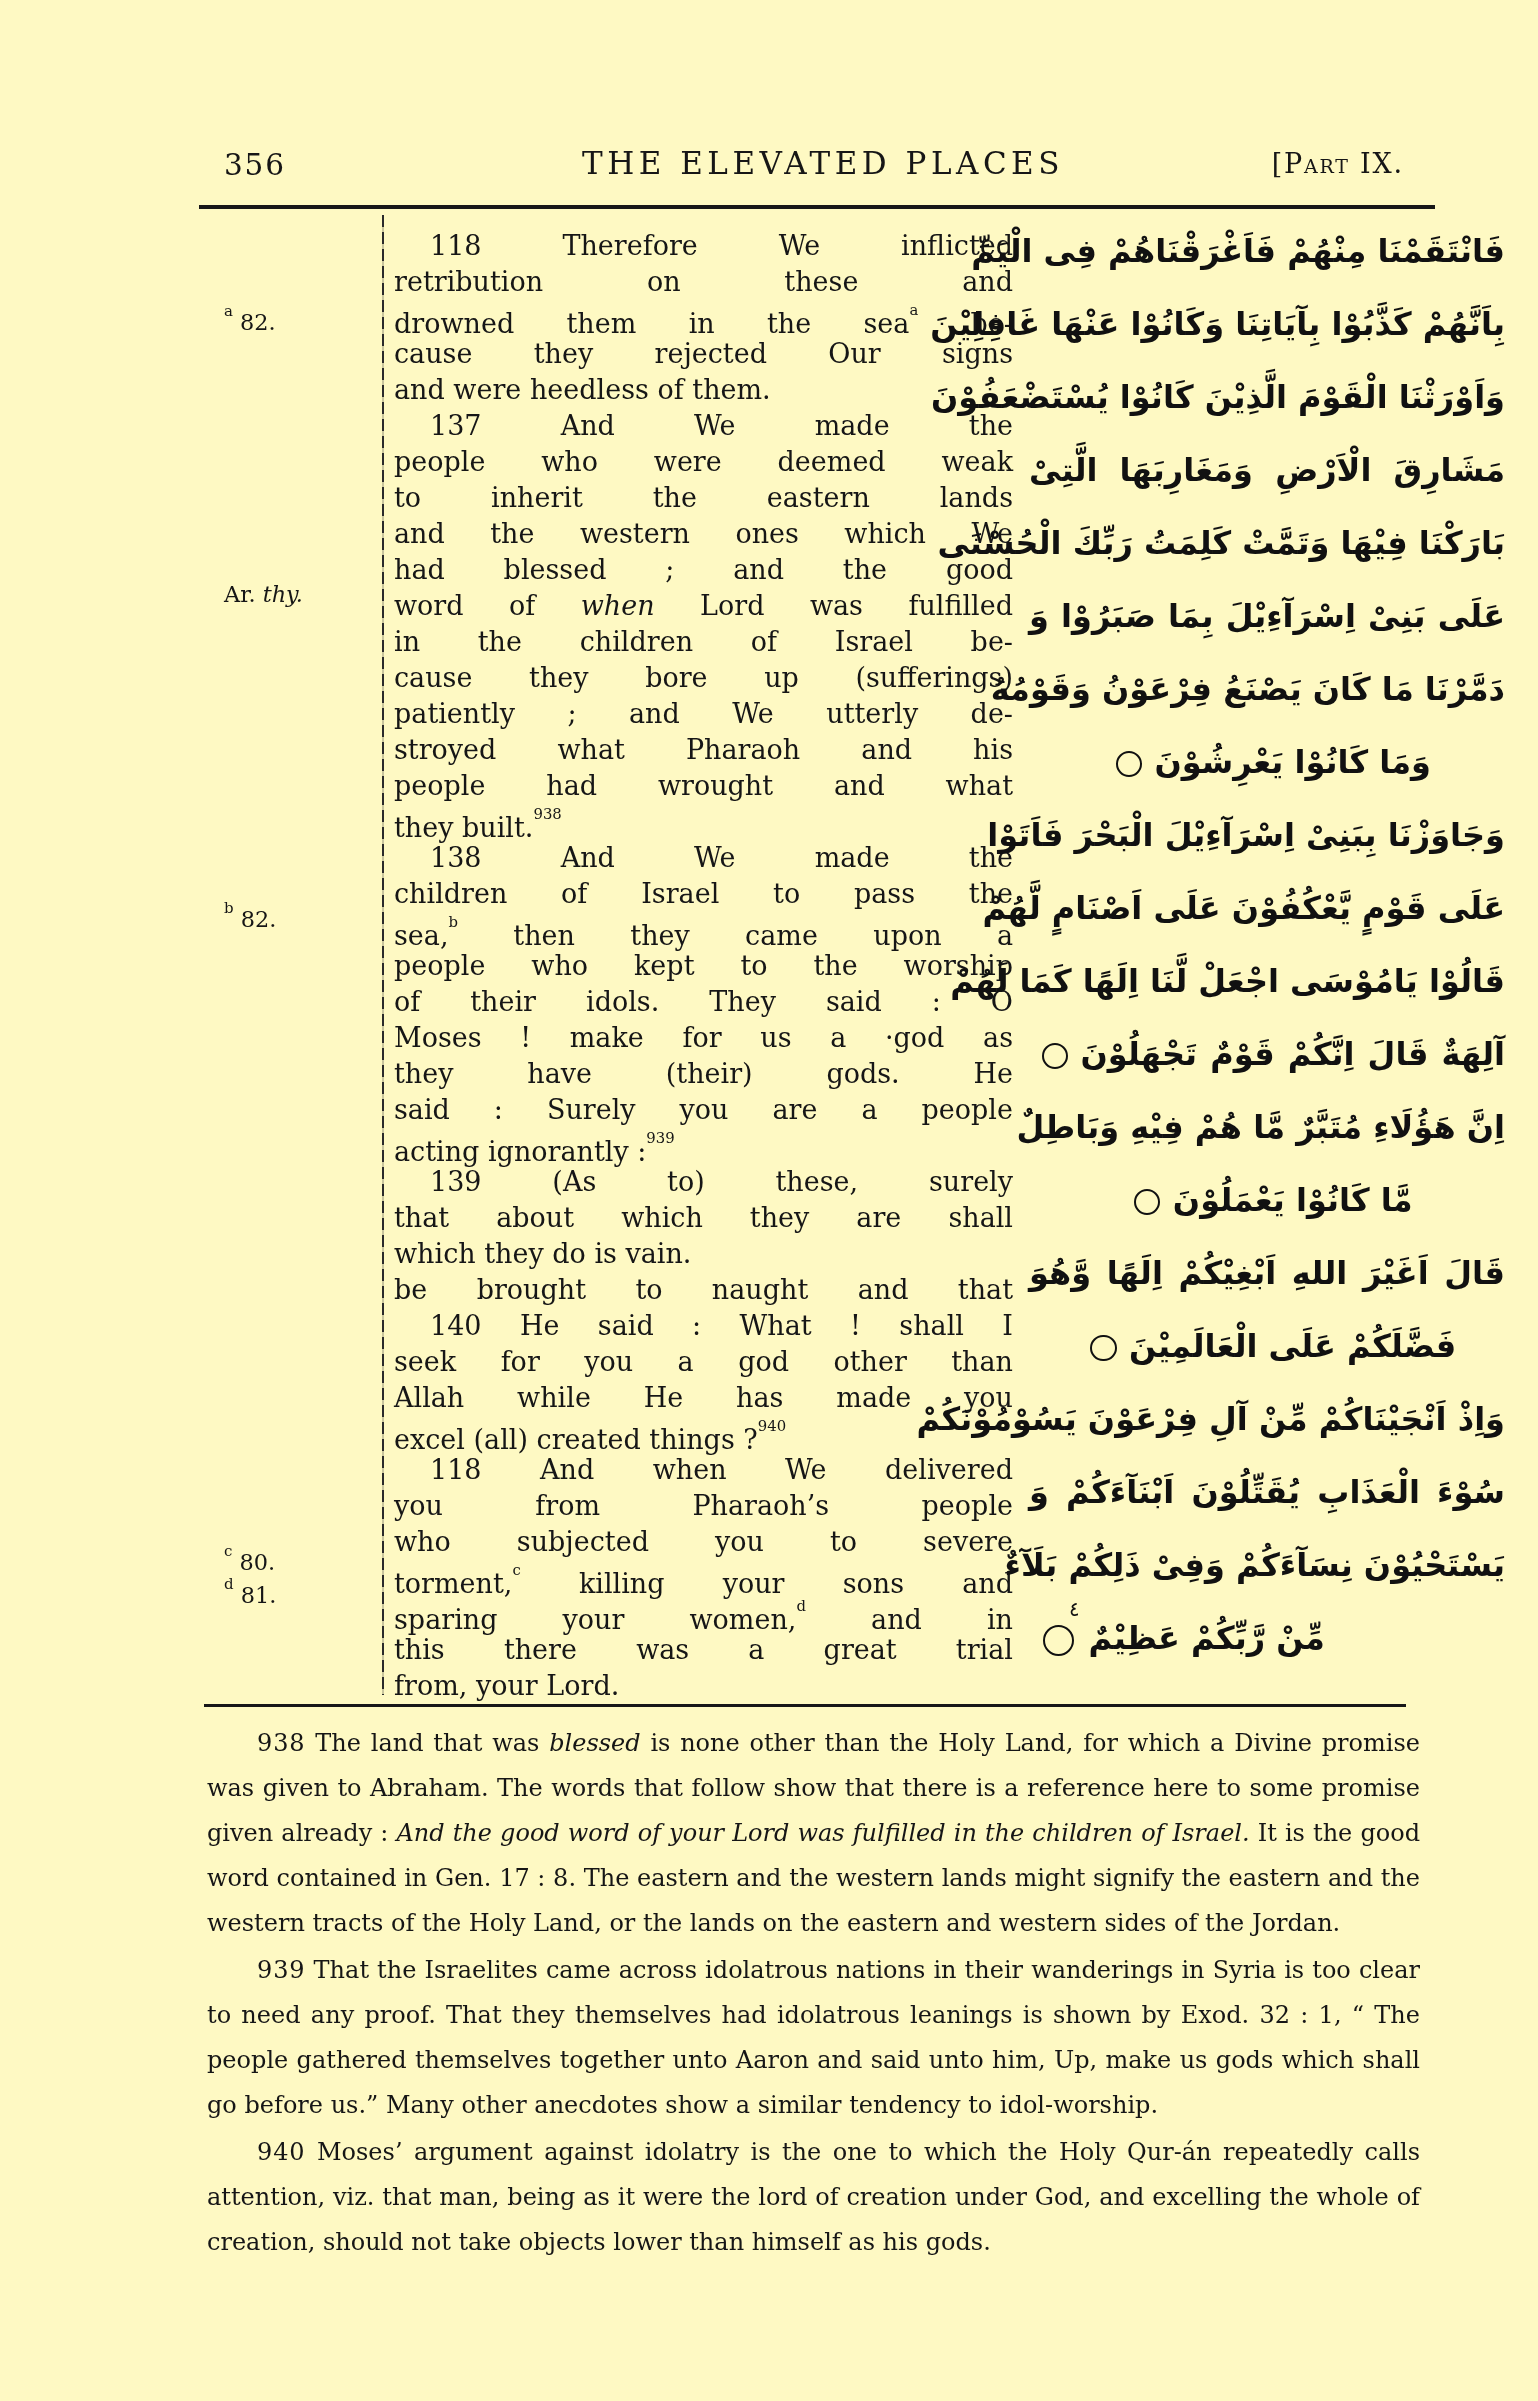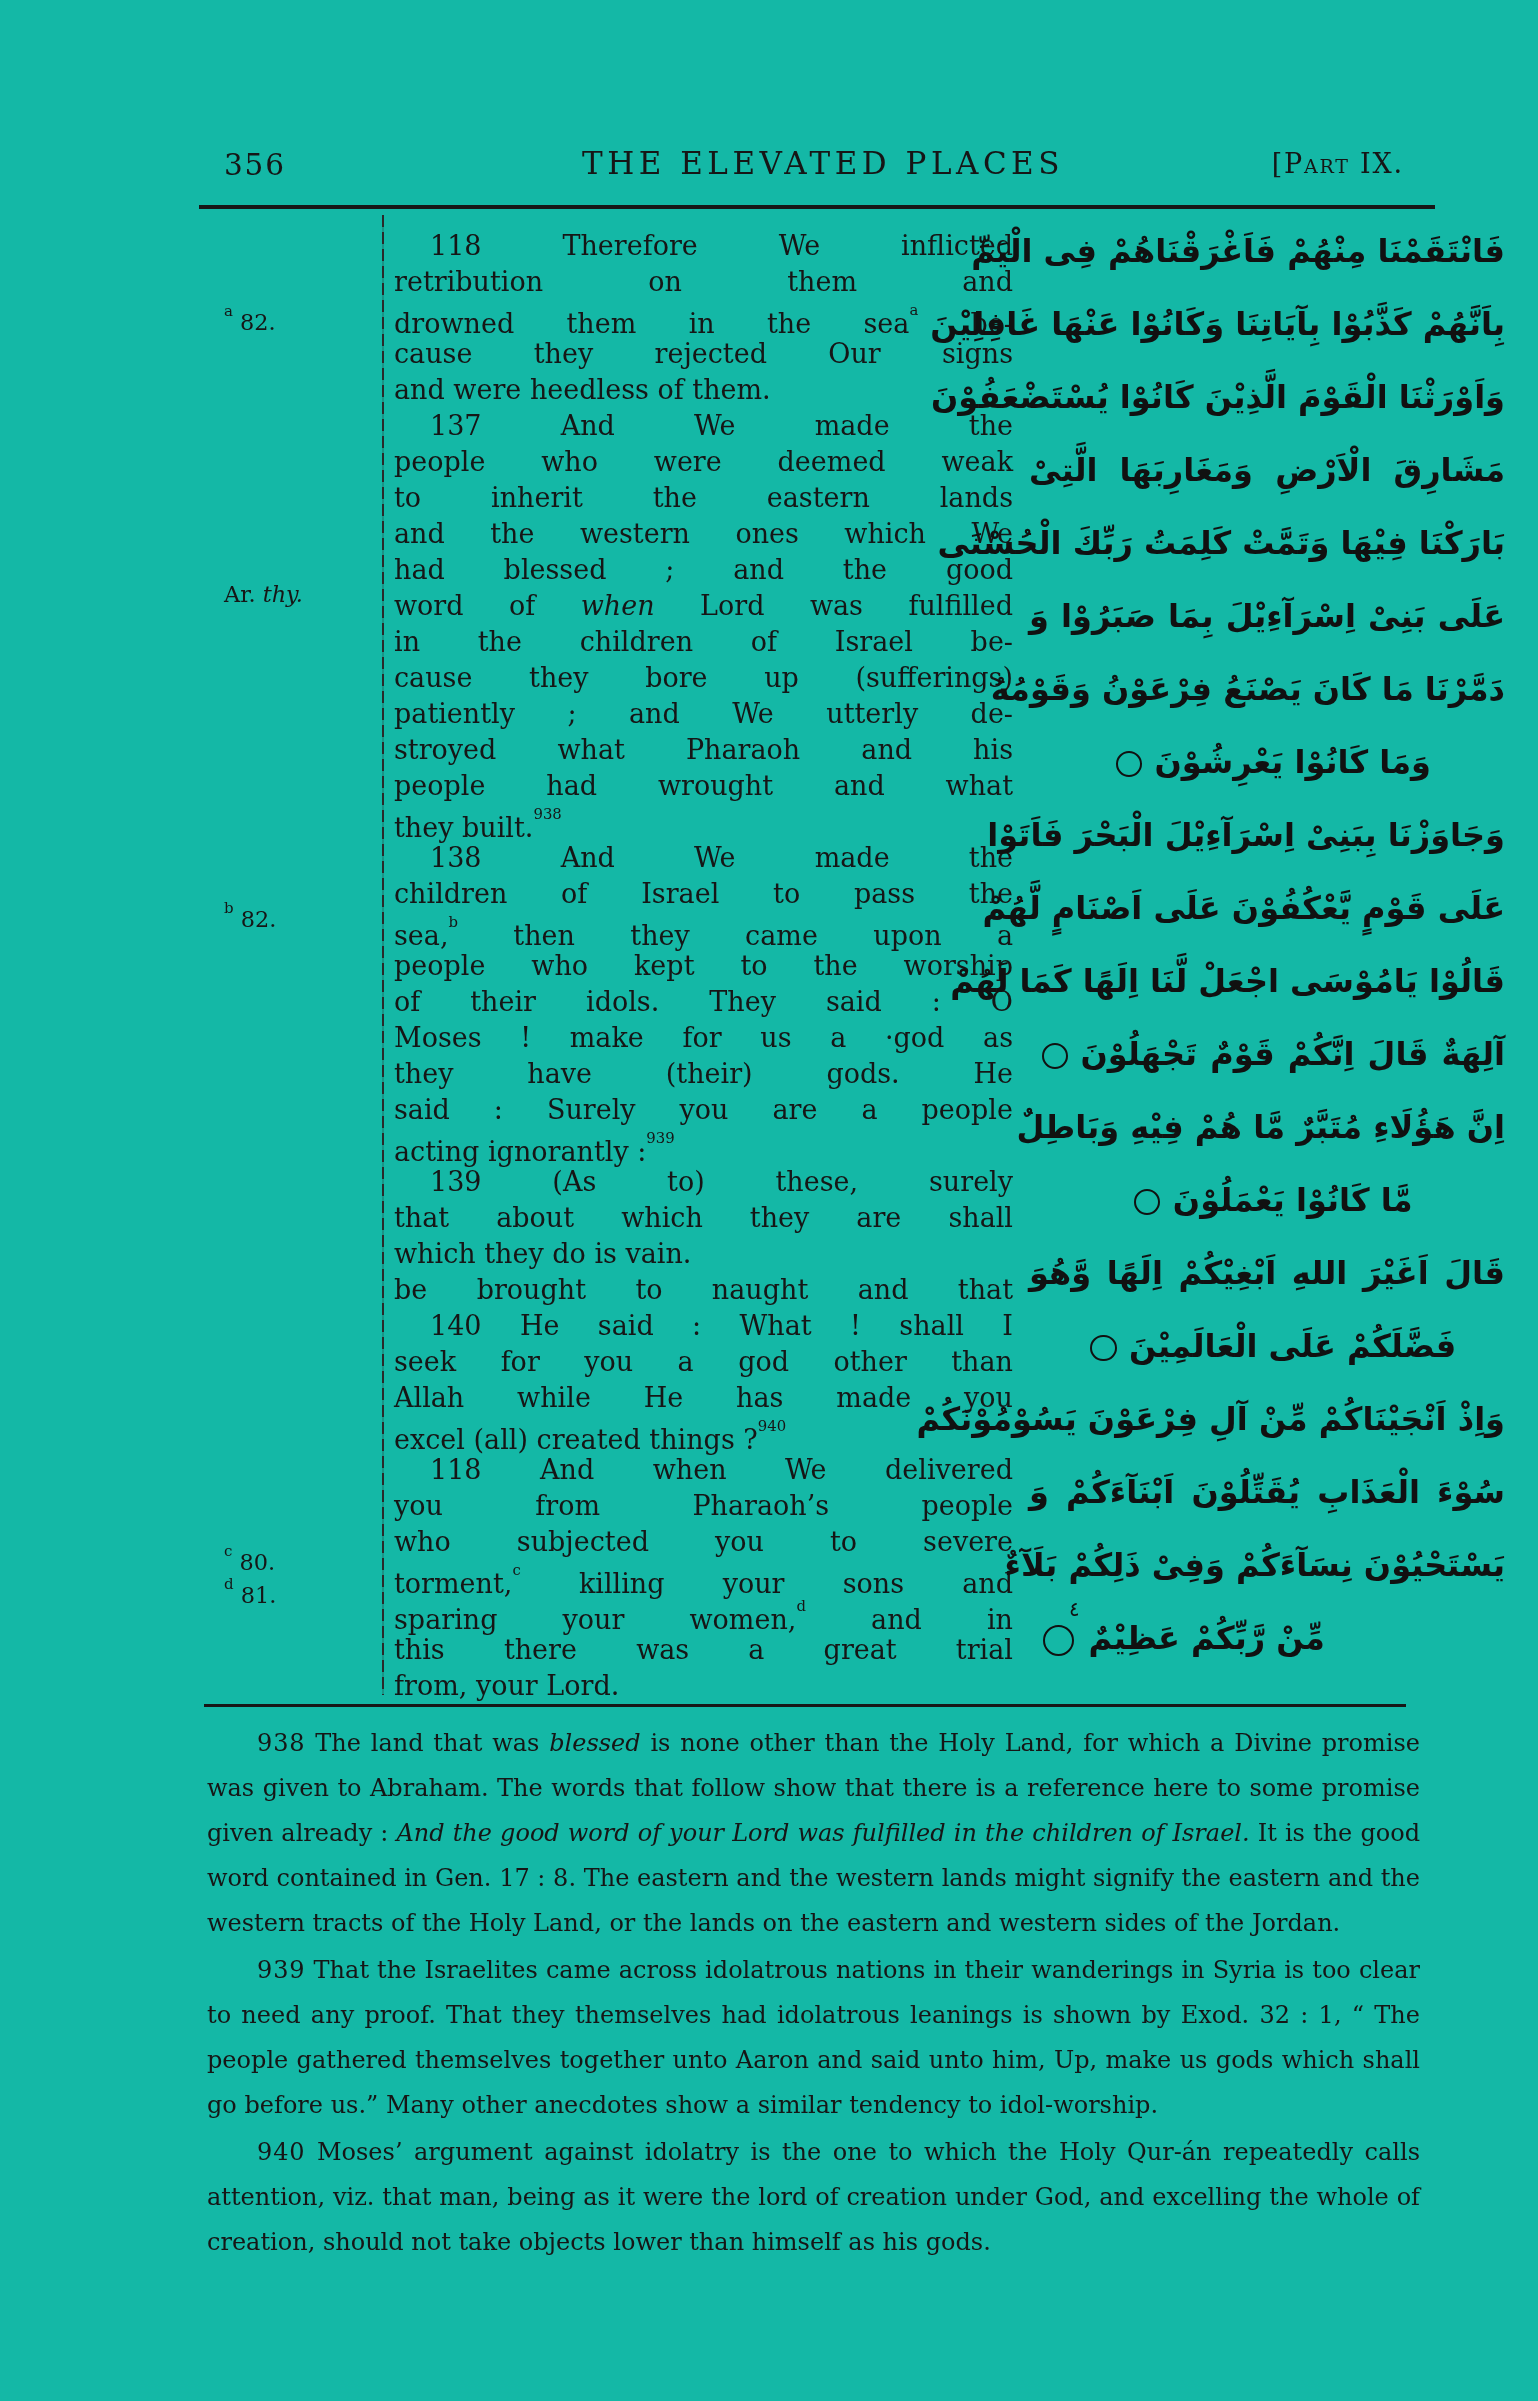--- a/index.html
+++ b/index.html
@@ -1,18 +1,18 @@
 <!DOCTYPE html>
 <html style="font-size:14.3px"><head>
 <meta charset="utf-8">
 <style>
   html,body{margin:0;padding:0;background:#e8e6e0;}
   .page{
     position:relative; width:1538px; height:2401px;
-    background:#14b8a6; color:#161616;
+    background:#fef9c3; color:#161616;
     font-family:"DejaVu Serif", serif;
     overflow:hidden;
   }
   
   .hdr-num{position:absolute; left:224px; top:148px; font-size:29.5px; letter-spacing:1.8px;}
   .hdr-title{position:absolute; left:501px; top:145px; width:644px; text-align:center;
     font-size:31px; letter-spacing:4.5px; font-weight:400;}
   .hdr-part{position:absolute; right:134px; top:148px; font-size:27px;
     font-variant:small-caps; letter-spacing:1.8px;}
   .hdr-rule{position:absolute; left:199px; top:205px; width:1236px; height:3.6px; background:#171717;}
@@ -63,21 +63,21 @@
 
   <div id="margin">
       <div class="mnote" style="top: 308px;"><sup>a</sup> 82.</div>
       <div class="mnote" style="top: 581px;">Ar. <i>thy.</i></div>
       <div class="mnote" style="top: 905px;"><sup>b</sup> 82.</div>
       <div class="mnote" style="top: 1548px;"><sup>c</sup> 80.</div>
       <div class="mnote" style="top: 1581px;"><sup>d</sup> 81.</div>
     </div>
   <div class="encol" id="english">
       <div class="eline first">118 Therefore We inflicted</div>
-      <div class="eline">retribution on them and</div>
+      <div class="eline">retribution on these and</div>
       <div class="eline">drowned them in the sea<sup>a</sup> be-</div>
       <div class="eline">cause they rejected Our signs</div>
       <div class="eline last">and were heedless of them.</div>
       <div class="eline first">137 And We made the</div>
       <div class="eline">people who were deemed weak</div>
       <div class="eline">to inherit the eastern lands</div>
       <div class="eline">and the western ones which We</div>
       <div class="eline">had blessed ; and the good</div>
       <div class="eline">word of <i>when</i> Lord was fulfilled</div>
       <div class="eline">in the children of Israel be-</div>

